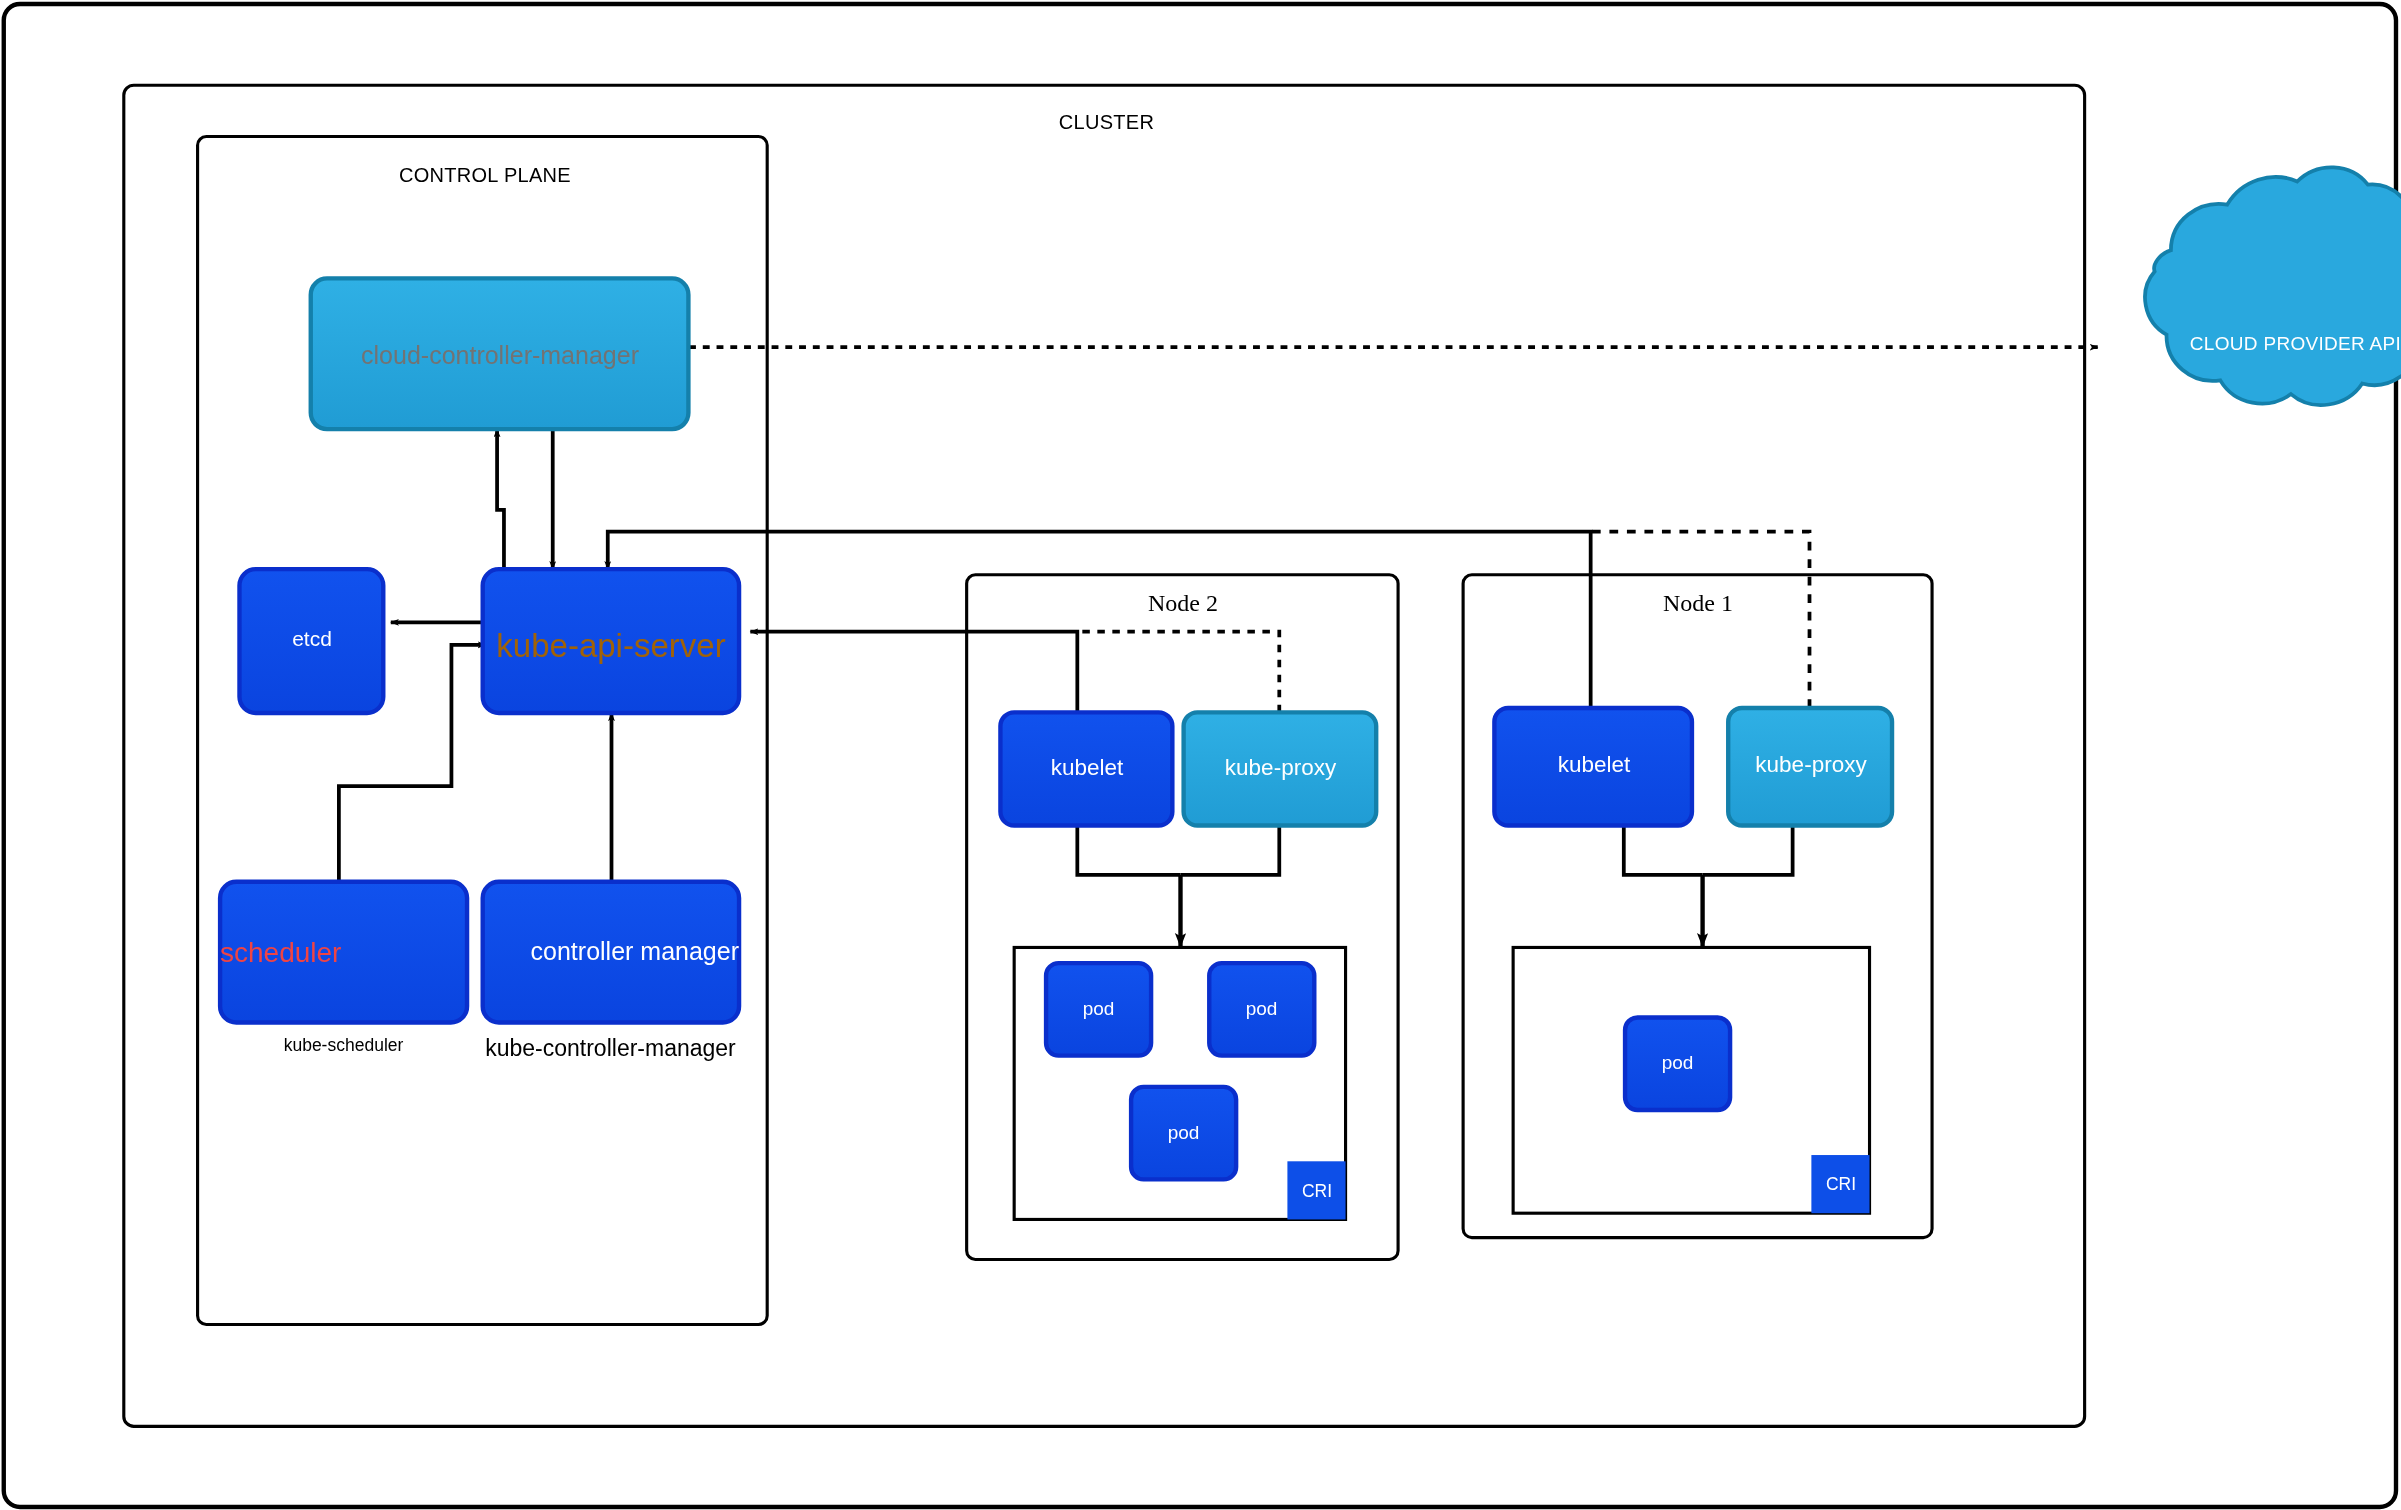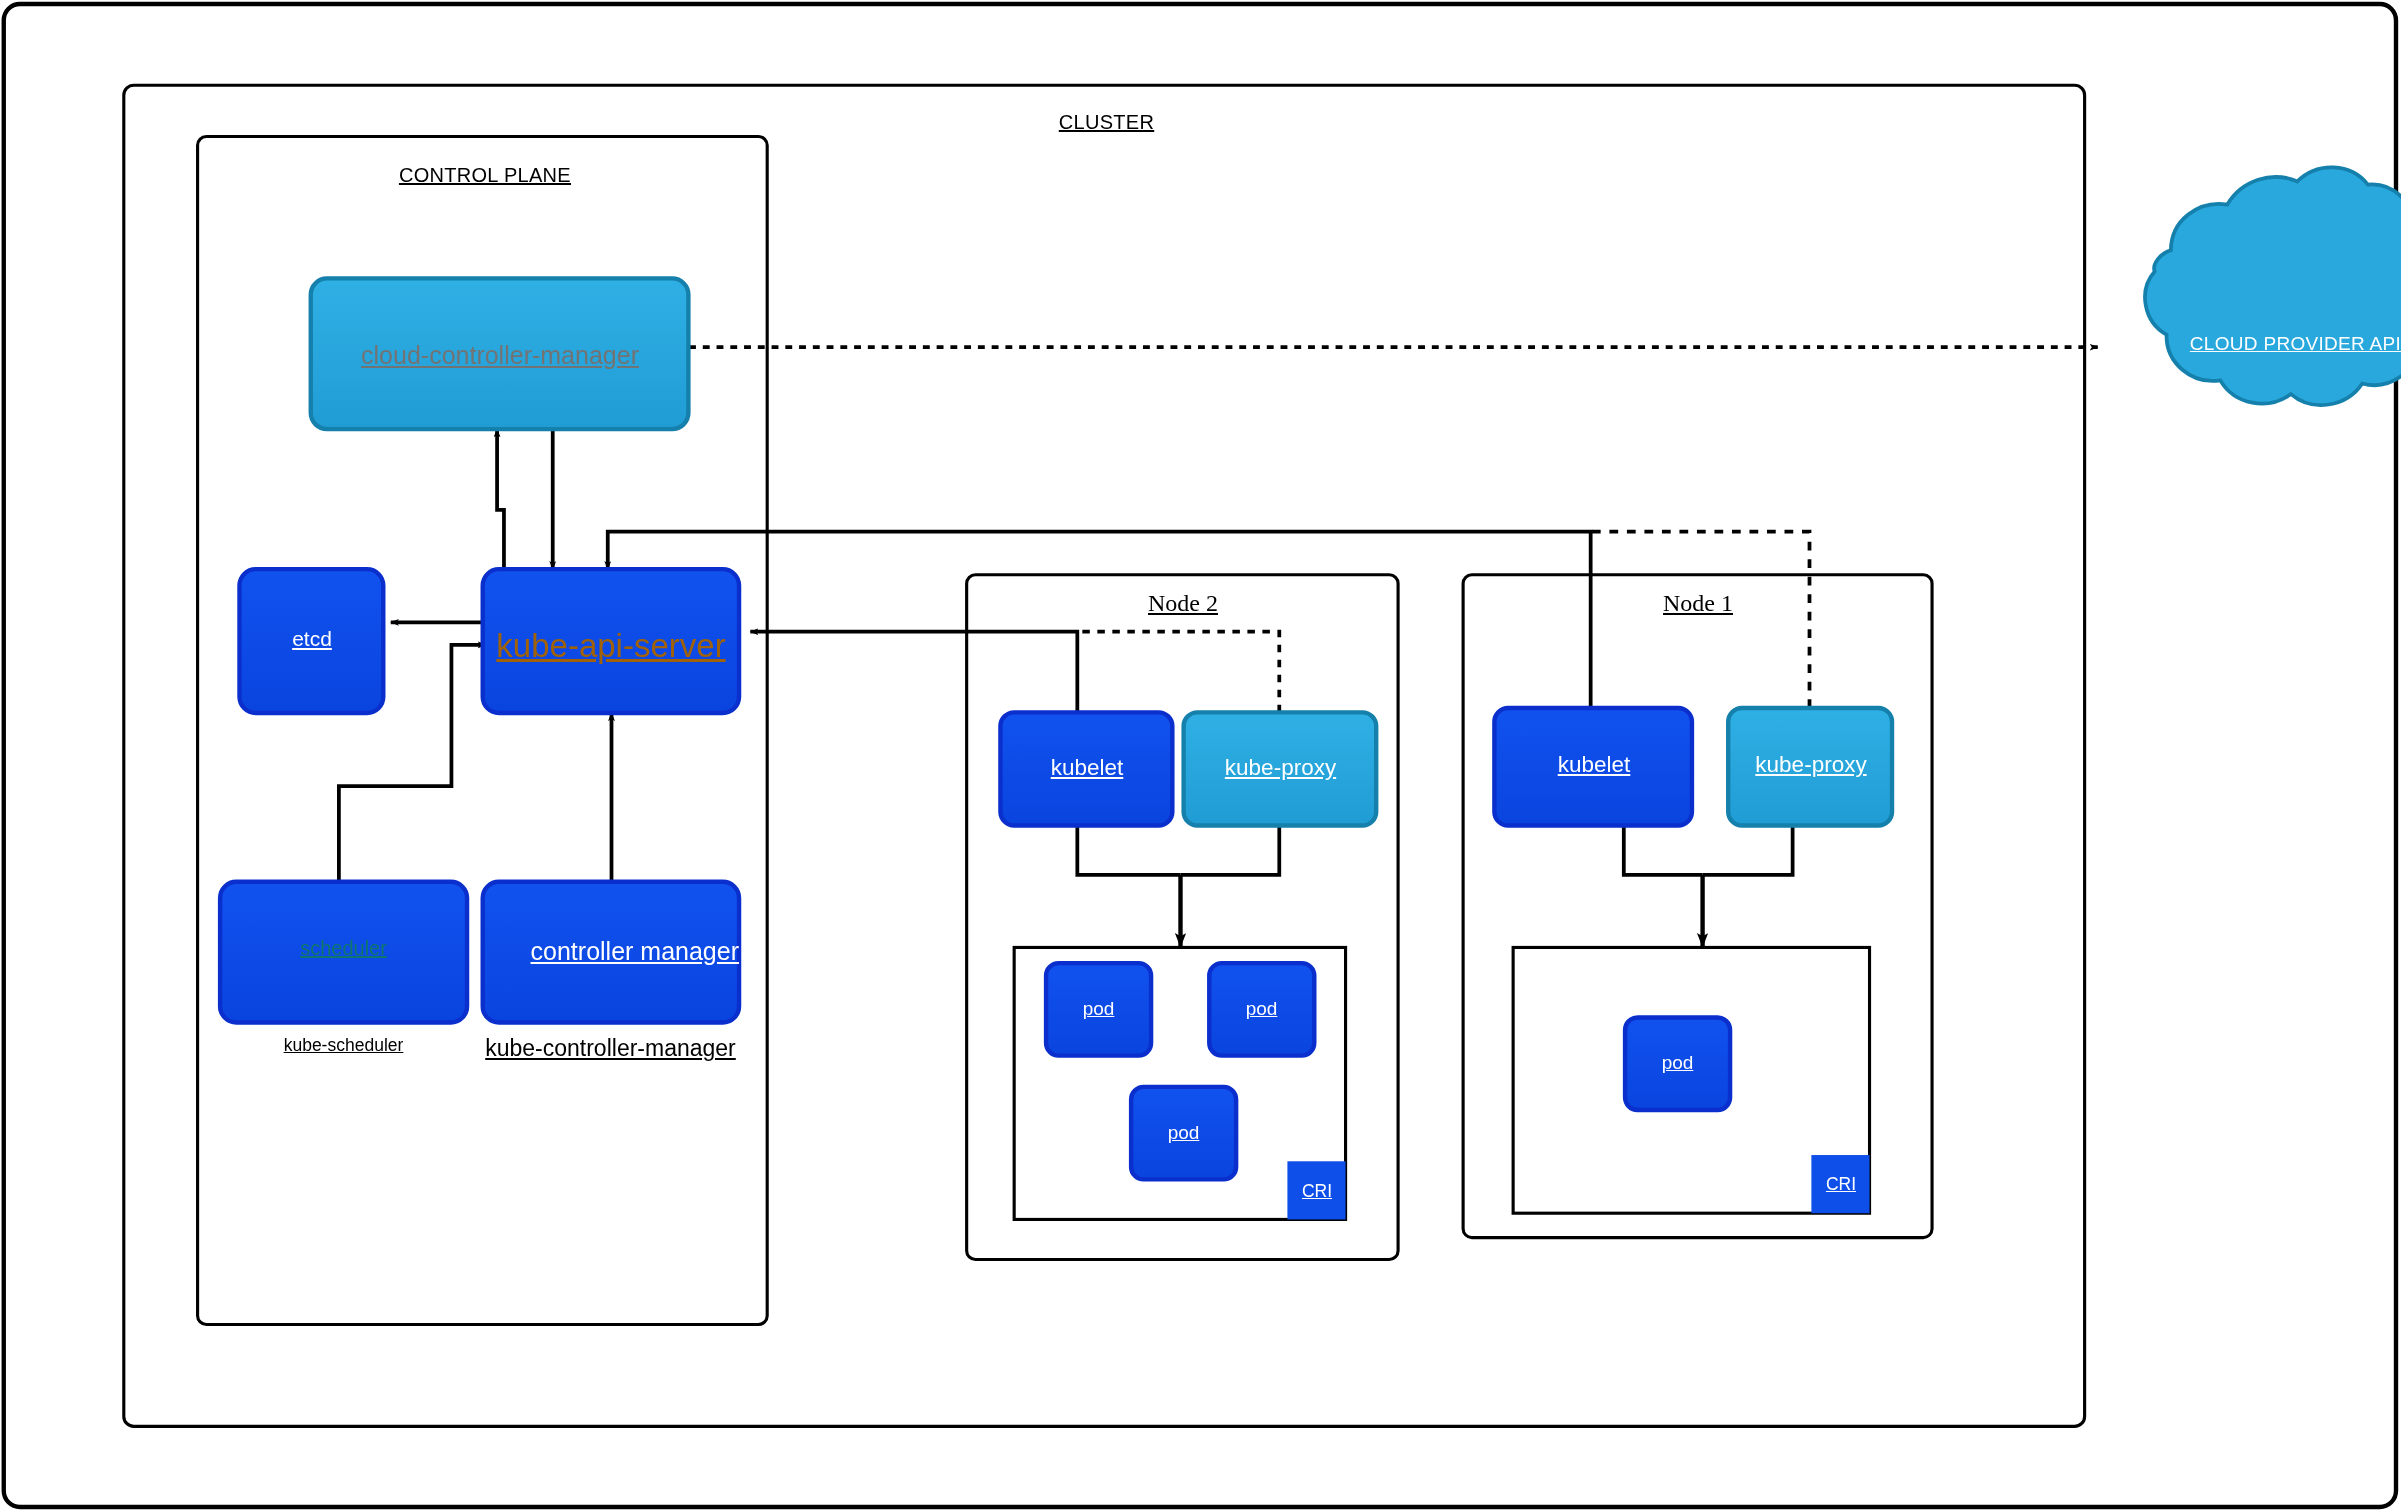--- a/index.html
+++ b/index.html
@@ -1,20 +1,20 @@
 <!DOCTYPE html>
 <html style="font-size:10px"><head>
 <meta charset="utf-8">
 <style>
   html,body{margin:0;padding:0;background:#ffffff;}
   body{width:2401px;height:1511px;overflow:hidden;
        font-family:"Liberation Sans",sans-serif;}
   #stage{position:relative;width:2401px;height:1511px;background:#fff;}
   svg.layer{position:absolute;top:0;left:0;width:2401px;height:1511px;}
-  .lbl{position:absolute;pointer-events:none;white-space:nowrap;text-decoration:underline;}
+  .lbl{position:absolute;pointer-events:none;white-space:nowrap;}
 </style>
 </head>
 <body>
 
 <div id="stage">
 
   <svg class="layer" viewBox="0 0 3840 2416" xmlns="http://www.w3.org/2000/svg">
     <defs>
       <marker id="arrEnd" markerWidth="16" markerHeight="16" refX="13" refY="5.5" orient="auto" markerUnits="userSpaceOnUse">
         <path d="M0,0 L14,5.5 L0,11 L3.5,5.5 z" fill="#000"></path>
@@ -124,21 +124,21 @@
   <div class="lbl" style="left:1108px;top:590px;width:150px;text-align:center;font-size:24px;color:#000;font-family:'Liberation Serif',serif;">Node 2</div>
 
   <div class="lbl" style="left:1623px;top:590px;width:150px;text-align:center;font-size:24px;color:#000;font-family:'Liberation Serif',serif;">Node 1</div>
 
   <div class="lbl" style="left:311px;top:341px;width:378px;text-align:center;font-size:25px;color:#737373;">cloud-controller-manager</div>
 
   <div class="lbl" style="left:240px;top:627px;width:144px;text-align:center;font-size:21px;color:#fff;">etcd</div>
 
   <div class="lbl" style="left:483px;top:627px;width:256px;text-align:center;font-size:33px;color:#a16207;">kube-api-server</div>
 
-  <div class="lbl" style="left:220px;top:937px;width:247px;text-align:center;font-size:20px;color:#0f766e;">scheduler</div>
+  <div class="lbl" style="left:220px;top:937px;width:247px;text-align:left;font-size:28px;color:#ef4444;">scheduler</div>
 
   <div class="lbl" style="left:483px;top:937px;width:256px;text-align:right;font-size:25px;color:#fff;">controller manager</div>
 
   <div class="lbl" style="left:220px;top:1035px;width:247px;text-align:center;font-size:17.5px;color:#000;">kube-scheduler</div>
 
   <div class="lbl" style="left:470px;top:1035px;width:281px;text-align:center;font-size:23px;color:#000;">kube-controller-manager</div>
 
   <div class="lbl" style="left:1001px;top:755px;width:172px;text-align:center;font-size:22.5px;color:#fff;">kubelet</div>
 
   <div class="lbl" style="left:1184px;top:755px;width:193px;text-align:center;font-size:22.5px;color:#fff;">kube-proxy</div>

